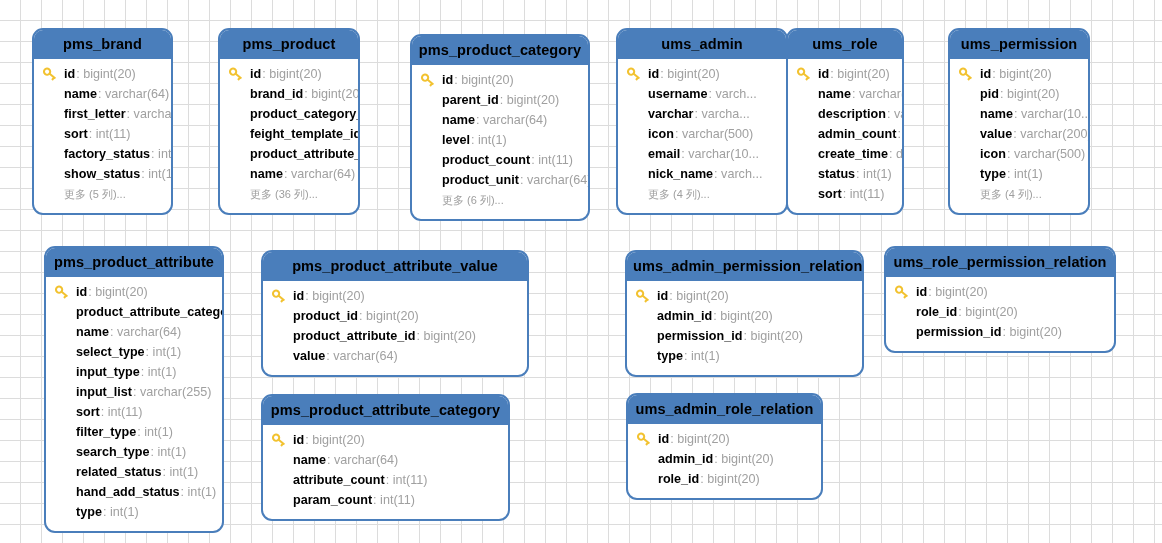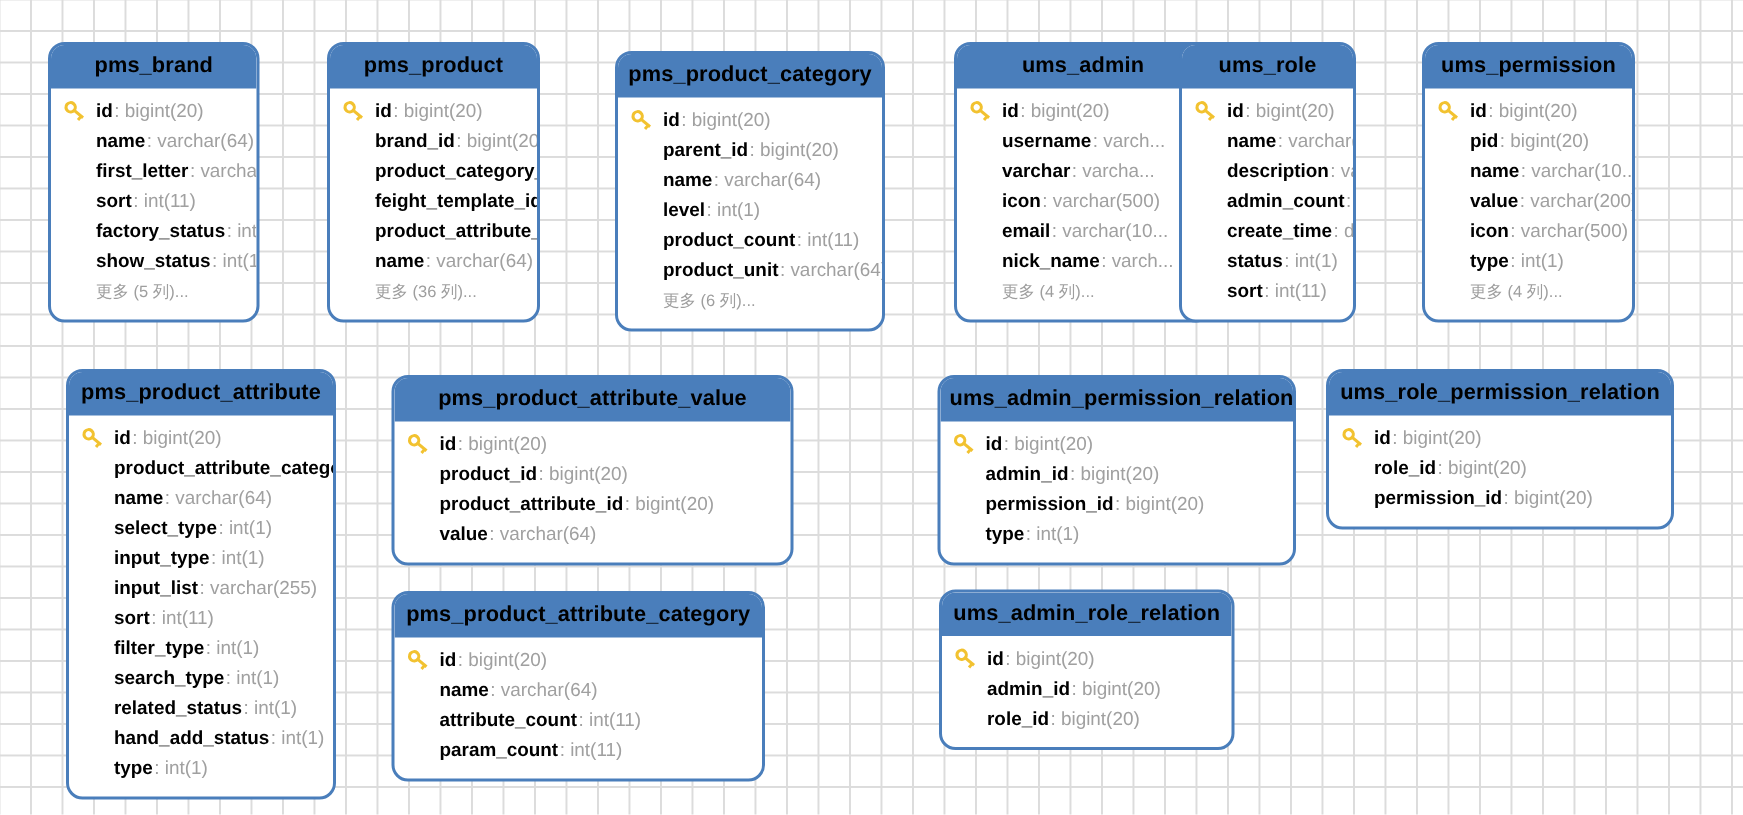--- a/index.html
+++ b/index.html
@@ -211,21 +211,21 @@
           <span class="col-type">: int(11)</span>
         </div>
         <div class="col-row">
           <span class="key-slot"></span>
           <span class="col-name">product_unit</span>
           <span class="col-type">: varchar(64)</span>
         </div>
         <div class="more-row">更多 (6 列)...</div>
       </div>
     </div>
-    <div class="table-card" style="left: 616px; top: 28px; width: 172px; margin-left: 20px;">
+    <div class="table-card" style="left: 616px; top: 28px; width: 172px;">
       <div class="table-header">ums_admin</div>
       <div class="table-body">
         <div class="col-row">
           <span class="key-slot">
             <svg width="16" height="14" viewBox="0 0 16 14" class="key-icon">
               <g transform="rotate(40 8 7)">
                 <circle cx="4.2" cy="7" r="3.1" fill="none" stroke="#f2c230" stroke-width="2.1"></circle>
                 <rect x="6.8" y="6.0" width="8.2" height="2.0" fill="#f2c230"></rect>
                 <rect x="12.4" y="7.6" width="2.0" height="2.7" fill="#f2c230"></rect>
               </g>

